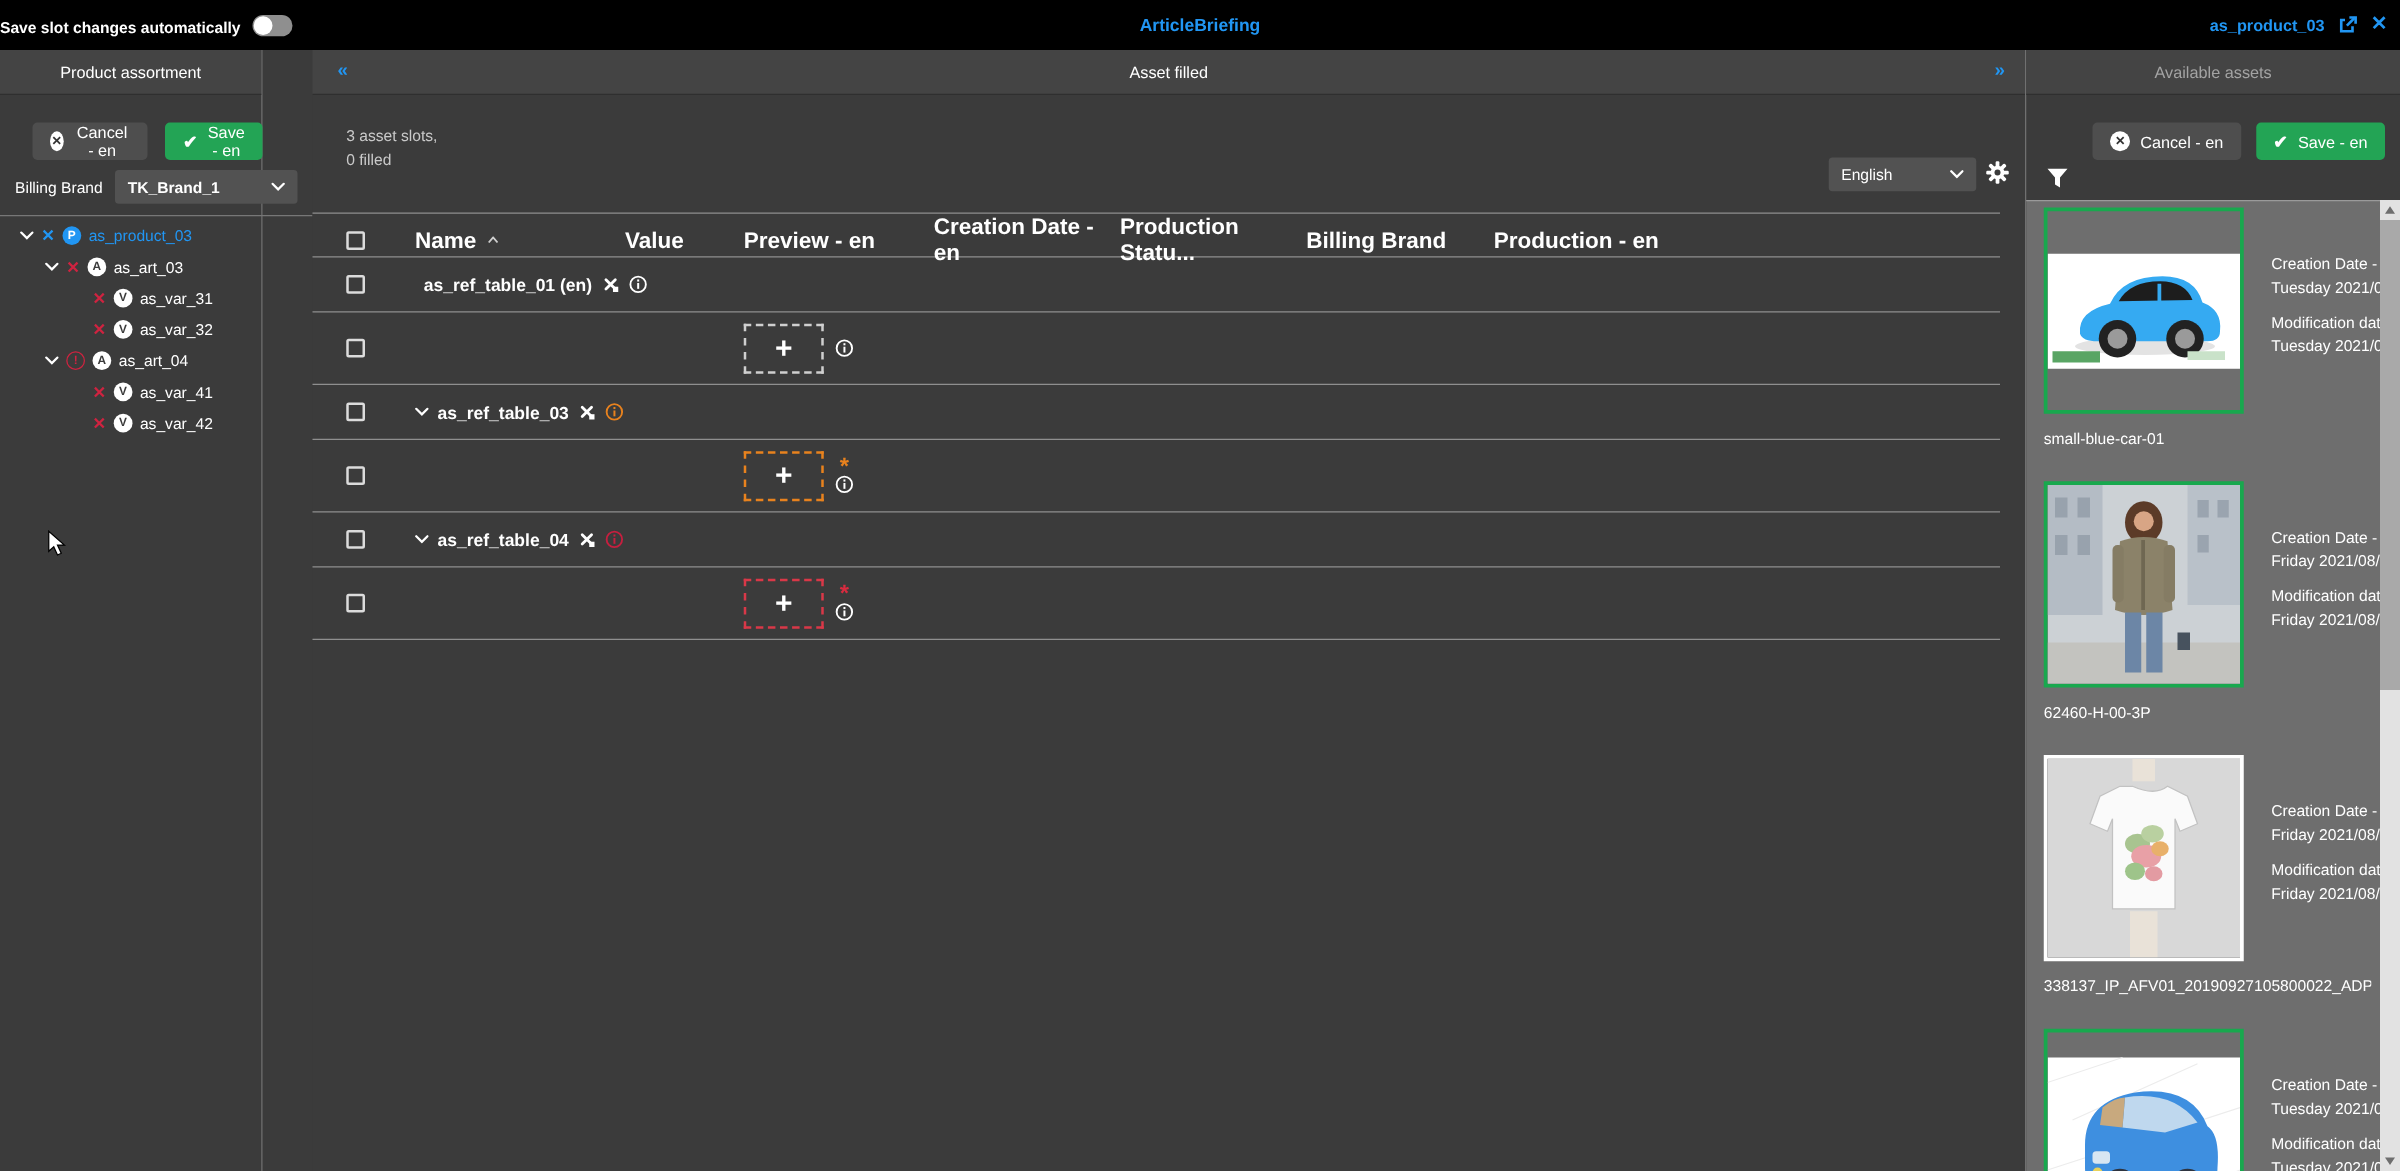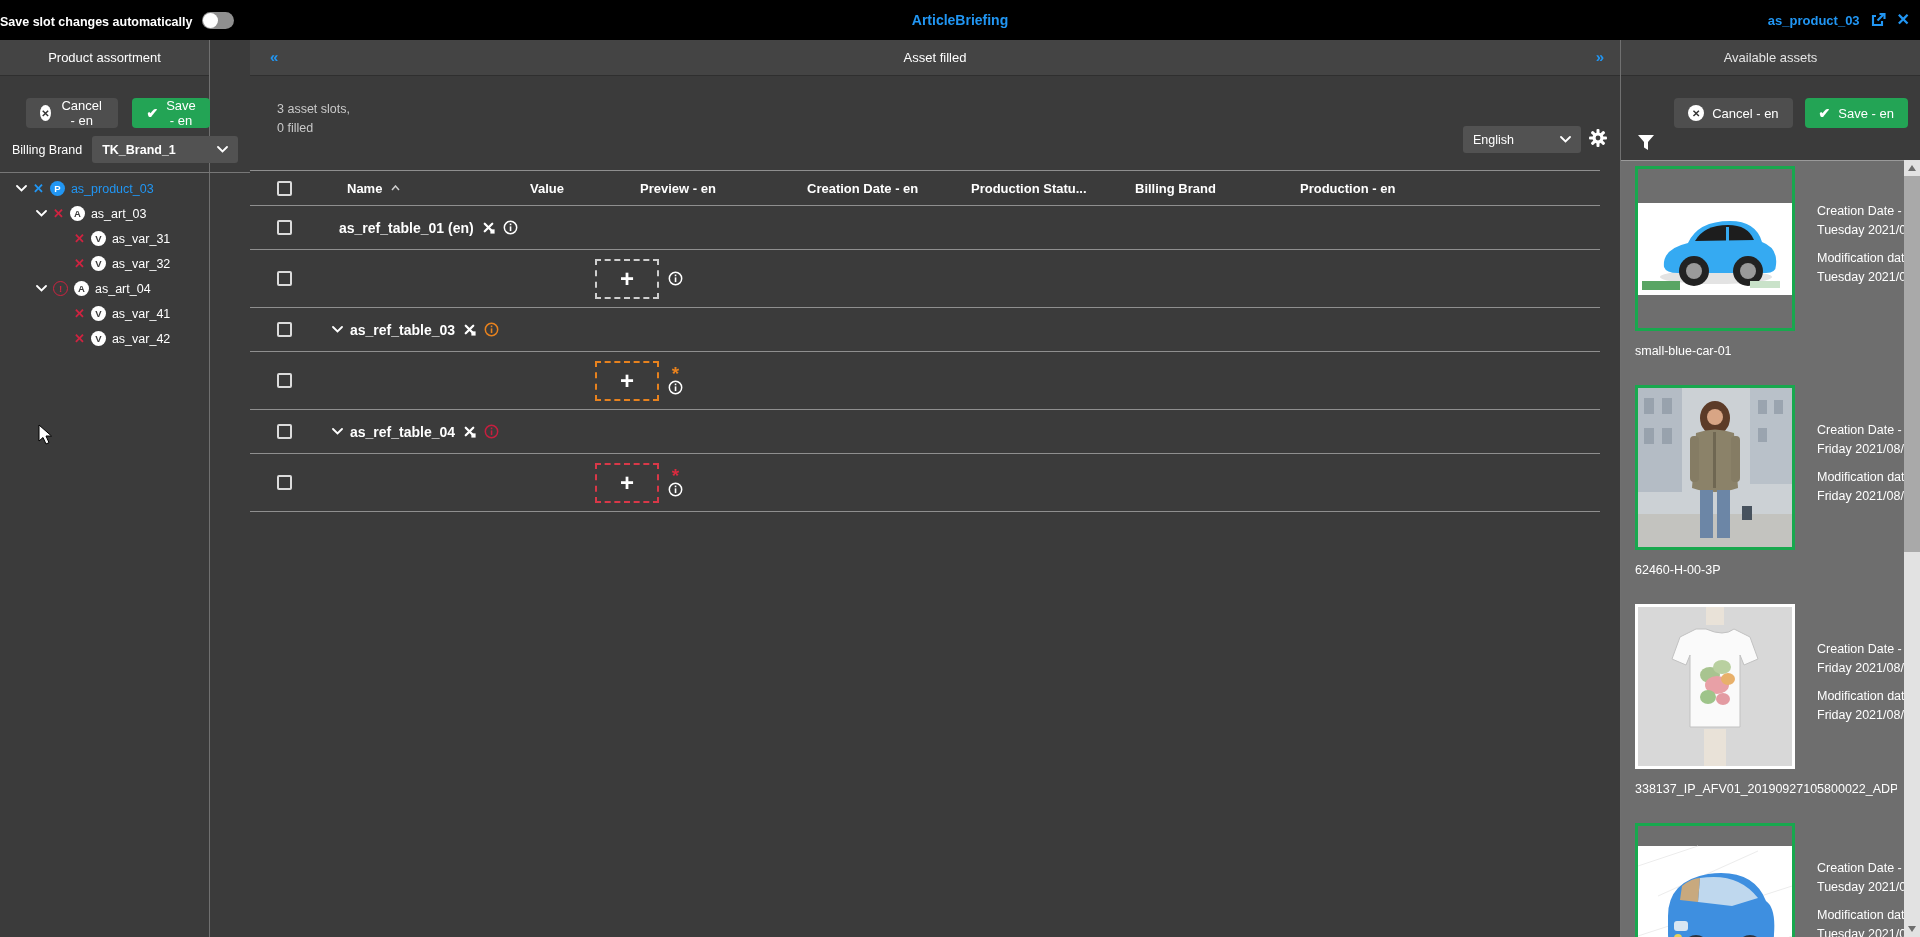--- a/index.html
+++ b/index.html
@@ -57,39 +57,39 @@
 
   
   .chev-blue { color:#2196f3; font-size:15px; font-weight:bold; cursor:pointer; position:absolute; top:8px; }
   .chev-left { left:20px; } .chev-right { right:16px; }
   .summary { position:absolute; top:60px; left:27px; font-size:12.5px; color:#c9c9c9; line-height:19px; }
   .lang-select { position:absolute; top:86px; left:1213px; width:118px; }
   .gear-btn { position:absolute; top:88px; left:1338px; cursor:pointer; }
   .slot-table { position:absolute; top:130px; left:0; width:1350px; border-top:1px solid #8f8f8f; }
   .trow { display:grid; grid-template-columns:55px 168px 95px 152px 149px 149px 150px 405px;
           padding-left:27px; align-items:center; border-bottom:1px solid #8f8f8f; }
-  .thead-row { height:35px; font-weight:bold; font-size:13px;gap:15px; }
+  .thead-row { height:35px; font-weight:bold; font-size:18px; }
   .group-row { height:44px; }
   .slot-row { height:58px; }
   .cb { width:15px; height:15px; border:2px solid #dcdcdc; border-radius:2px; background:transparent; cursor:pointer; }
   .name-cell { display:flex; align-items:center; gap:7px; white-space:nowrap; overflow:visible; }
   .group-name { font-weight:bold; font-size:14px; }
   .sort-caret { margin-left:2px; }
   .add-box { width:64px; height:40px; border:2px dashed #cfcfcf; display:flex; align-items:center; justify-content:center;
              cursor:pointer; color:#fff; font-size:24px; font-weight:bold; line-height:1; }
   .add-orange { border-color:#e8821e; } .add-red { border-color:#d93848; }
   .preview-cell { display:flex; align-items:center; gap:9px; position:relative; }
   .slot-flags { display:flex; flex-direction:column; align-items:center; justify-content:center; height:48px; }
   .req-star { font-size:19px; font-weight:bold; line-height:14px; height:13px; }
   .star-orange { color:#e8821e; } .star-red { color:#d92b3f; }
   .info-orange svg circle, .info-orange svg path { stroke:#e8821e; } .info-orange svg rect { fill:#e8821e; }
   .info-red svg circle, .info-red svg path { stroke:#c51f3f; } .info-red svg rect { fill:#c51f3f; }
 
   
-  .rp-title { color:#e5e5e5; }
+  .rp-title { color:#a3a3a3; }
   .rp-buttons { position:absolute; top:58px; right:12px; display:flex; gap:12px; }
   .funnel-btn { position:absolute; top:94px; left:16px; cursor:pointer; }
   .assets { position:absolute; top:120px; left:0; width:300px; bottom:0; background:#6e6e6e;
             border-top:1px solid #9a9a9a; padding:5px 0 0 14px; overflow:hidden; }
   .card { margin-bottom:27px; }
   .card-top { display:flex; }
   .thumb { width:160px; height:165px; border:3px solid #18a84e; flex-shrink:0; position:relative; overflow:hidden; }
   .thumb-unsel { border-color:#ffffff; }
   .card-info { margin-left:22px; padding-top:36px; font-size:12.5px; line-height:19px; white-space:nowrap; }
   .card-info .pair { margin-bottom:9px; }

